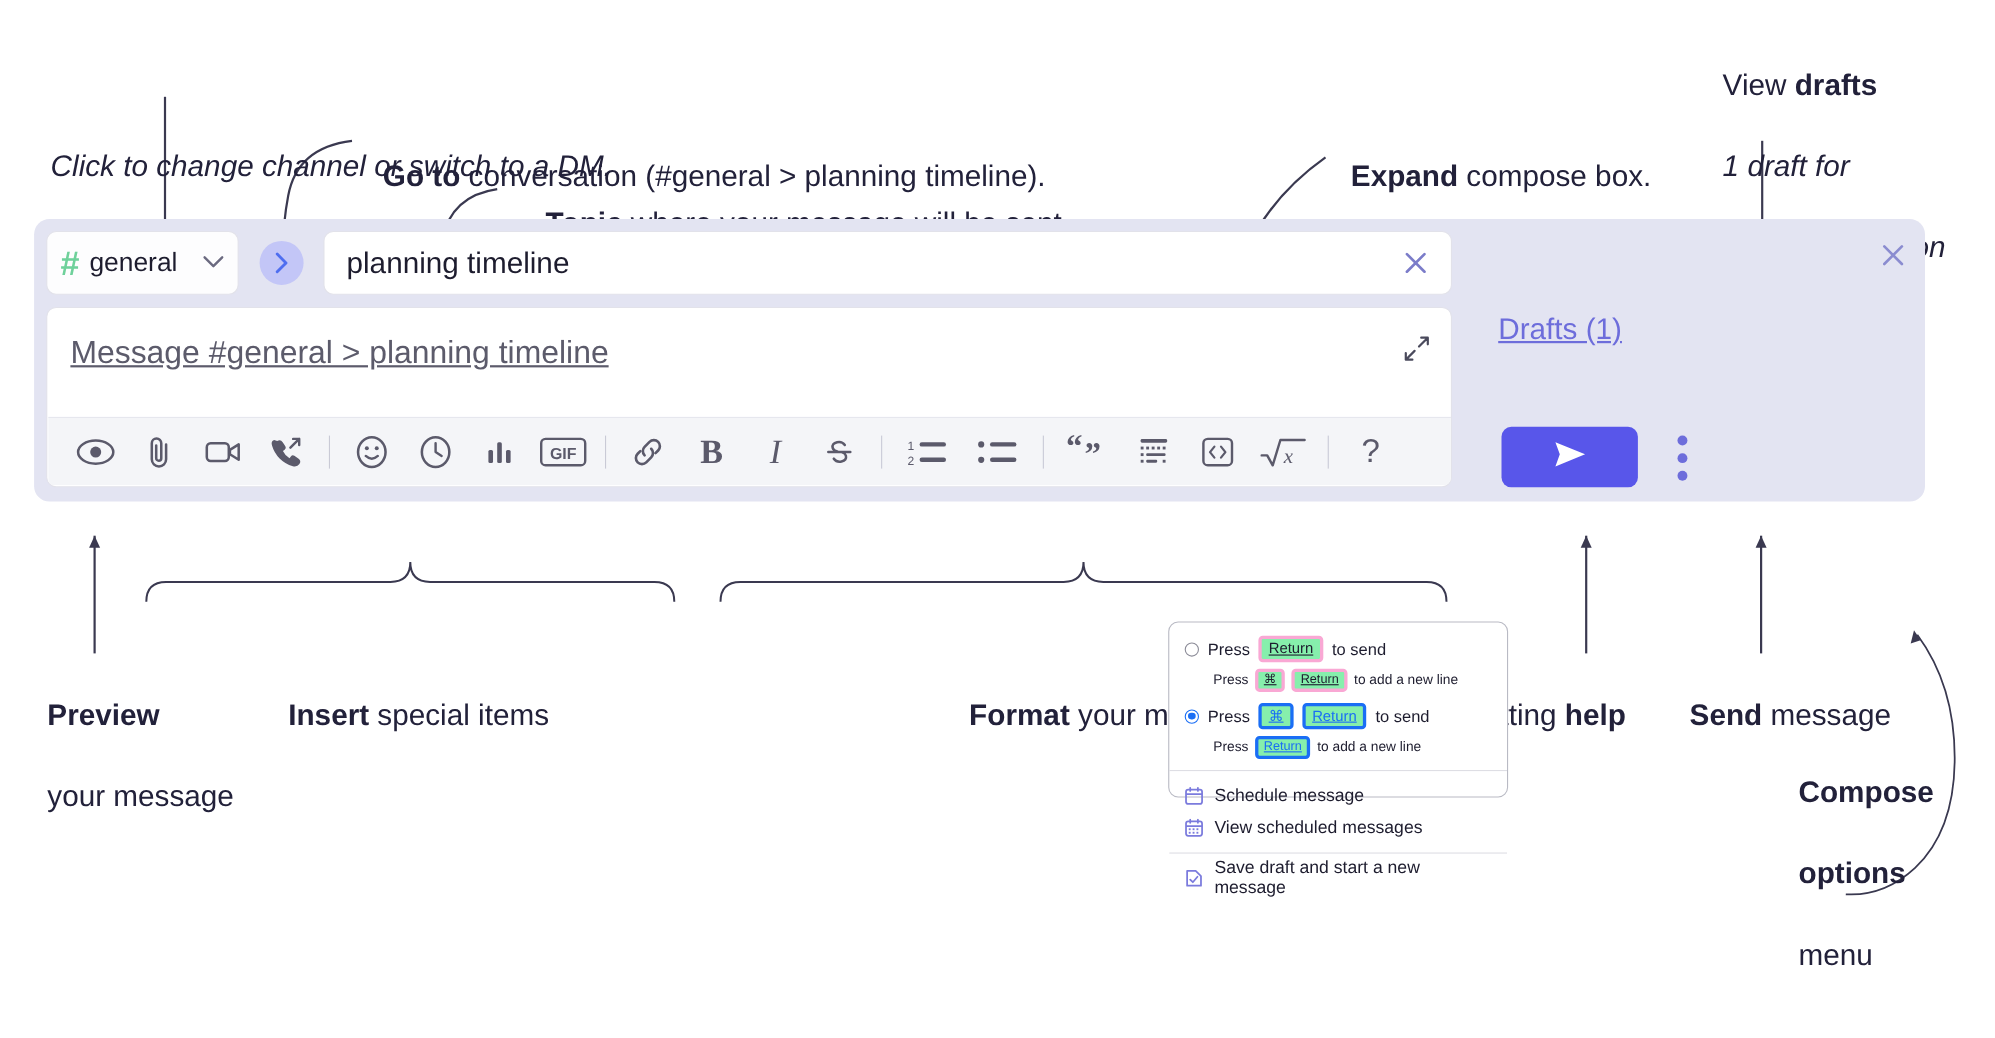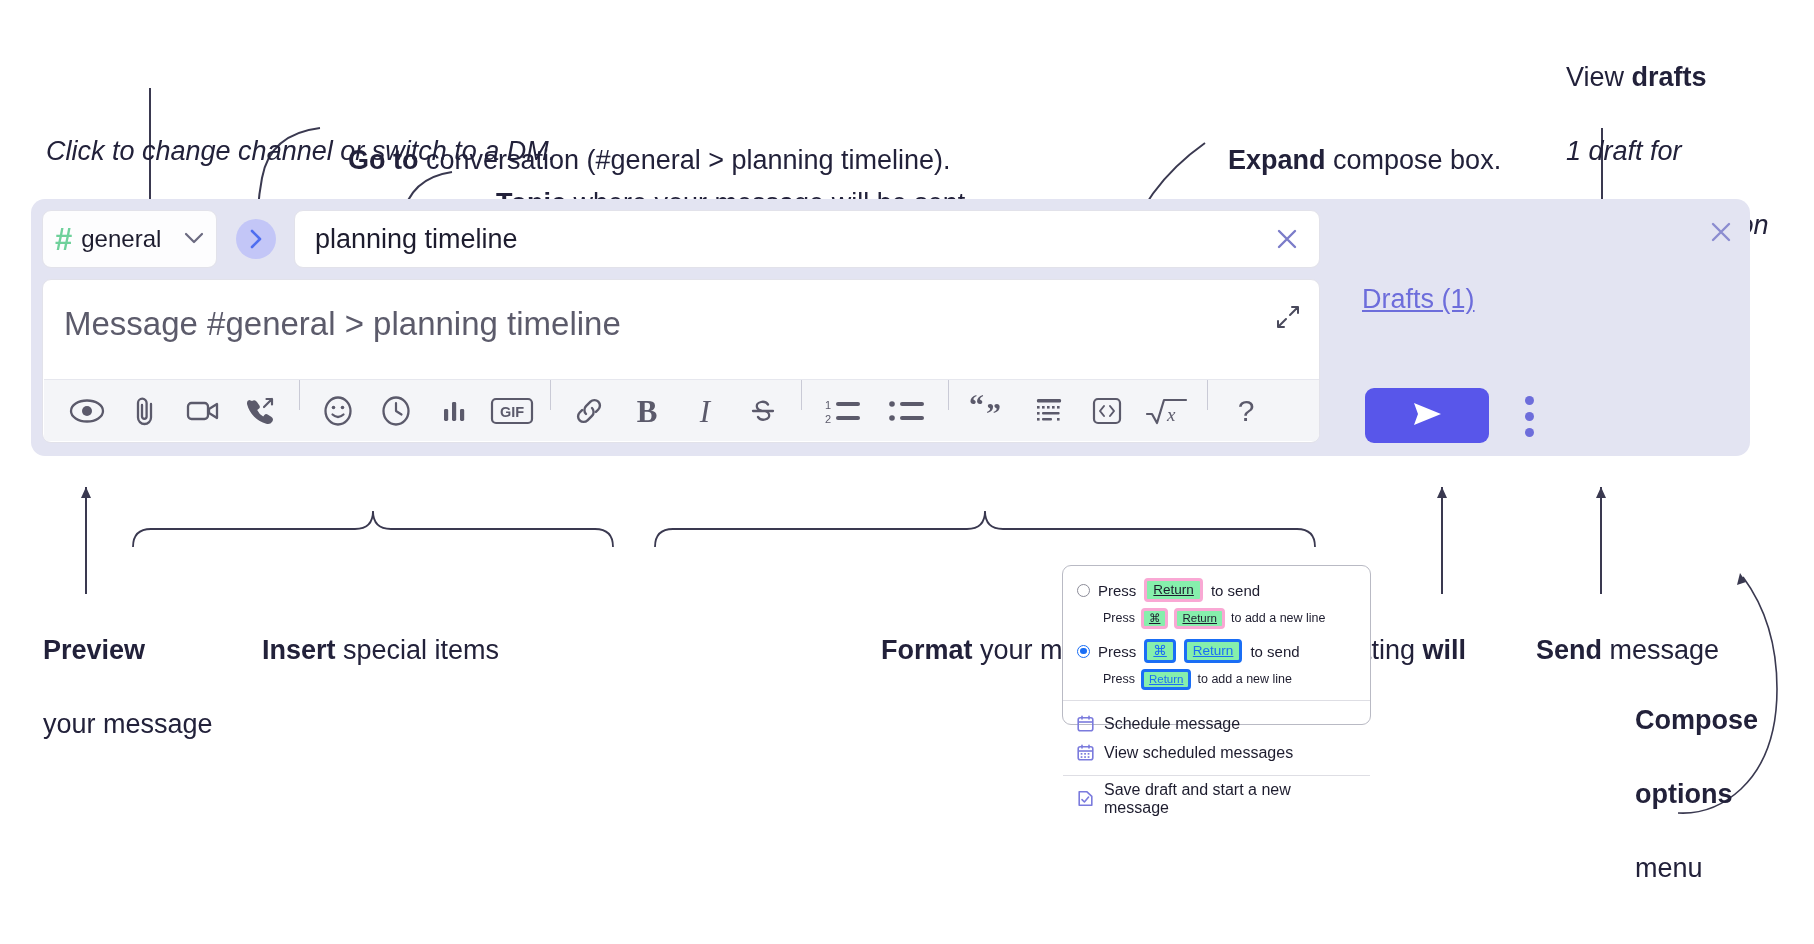--- a/index.html
+++ b/index.html
@@ -64,30 +64,30 @@
   #topic-value{font-size:27px;color:#1d1c2e;flex:1;}
   #topic-clear{width:36px;height:36px;display:flex;align-items:center;justify-content:center;}
 
   
   #message-box{
     position:absolute;left:0;top:69px;width:1278px;height:164px;
     background:#ffffff;border:1px solid #e2e2ea;border-radius:9px;
     box-sizing:border-box;overflow:hidden;
   }
   #message-placeholder{
-    position:absolute;left:21px;top:25px;font-size:33px;color:#5c5b6b;
+    position:absolute;left:21px;top:25px;font-size:29px;color:#5c5b6b;text-decoration:underline;
   }
   #expand-btn{position:absolute;right:14px;top:20px;width:34px;height:34px;
     display:flex;align-items:center;justify-content:center;}
 
   
   #toolbar{
     position:absolute;left:1px;bottom:1px;width:1276px;height:62px;
     background:#f4f5f8;border-top:1px solid #e6e7ee;
-    display:flex;padding-left:14px;box-sizing:border-box;
+    display:flex;align-items:center;padding-left:14px;box-sizing:border-box;
   }
   .tb{width:58px;height:62px;display:flex;align-items:center;justify-content:center;color:#5b5a6b;}
   .tbsep{width:1px;height:30px;background:#c9cad6;margin:0 9px;}
   .tb svg{display:block;}
   .tb .glyph{font-size:31px;line-height:1;color:#5b5a6b;font-family:"Liberation Serif", serif;}
 
   
   #drafts-link{
     position:absolute;left:1331px;top:85px;font-size:27px;color:#6d6ddb;text-decoration:underline;
   }
@@ -197,21 +197,21 @@
 
 <div class="anno" style="left:247px;top:595px;">
   <b>Insert</b><span> special items</span>
 </div>
 
 <div class="anno" style="left:866px;top:595px;">
   <b>Format</b><span> your message</span>
 </div>
 
 <div class="anno" style="left:1271px;top:595px;">
-  <span>Formatting </span><b>will</b>
+  <span>Formatting </span><b>help</b>
 </div>
 
 <div class="anno" style="left:1521px;top:595px;">
   <b>Send</b><span> message</span>
 </div>
 
 <div class="anno" style="left:1620px;top:665px;line-height:37px;">
   <b>Compose</b><br>
   <b>options</b><br>
   <span>menu</span>

